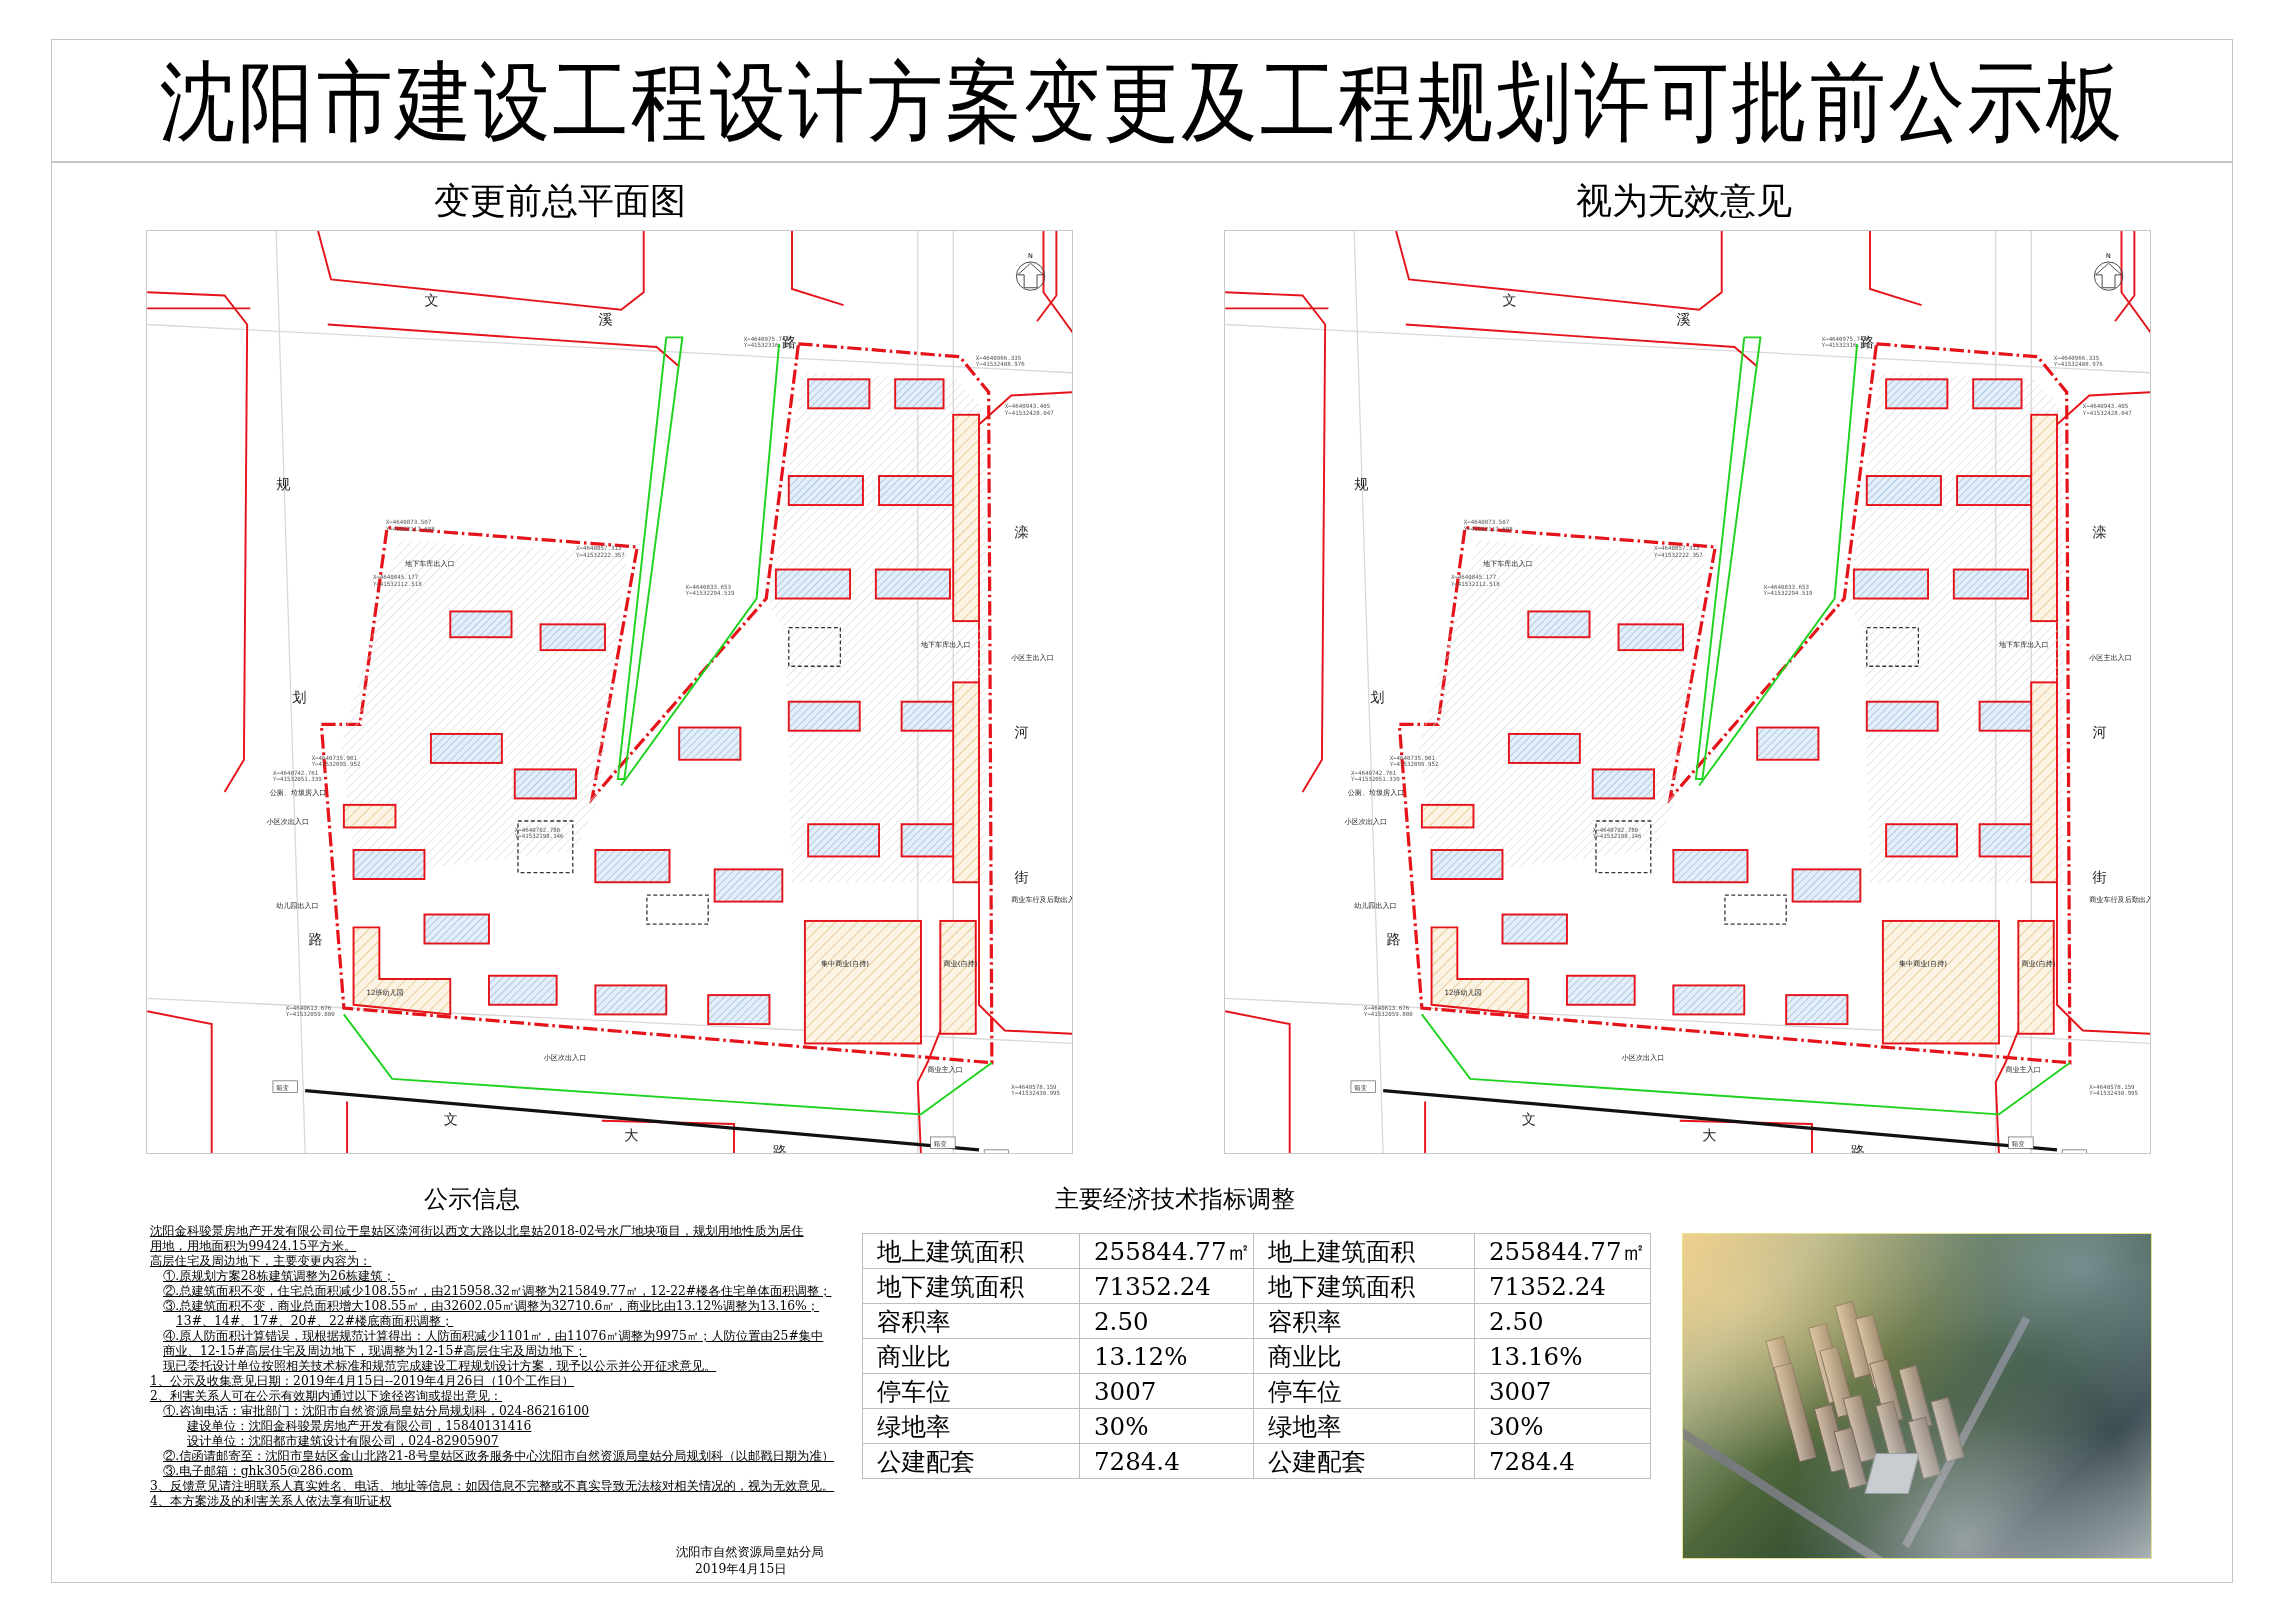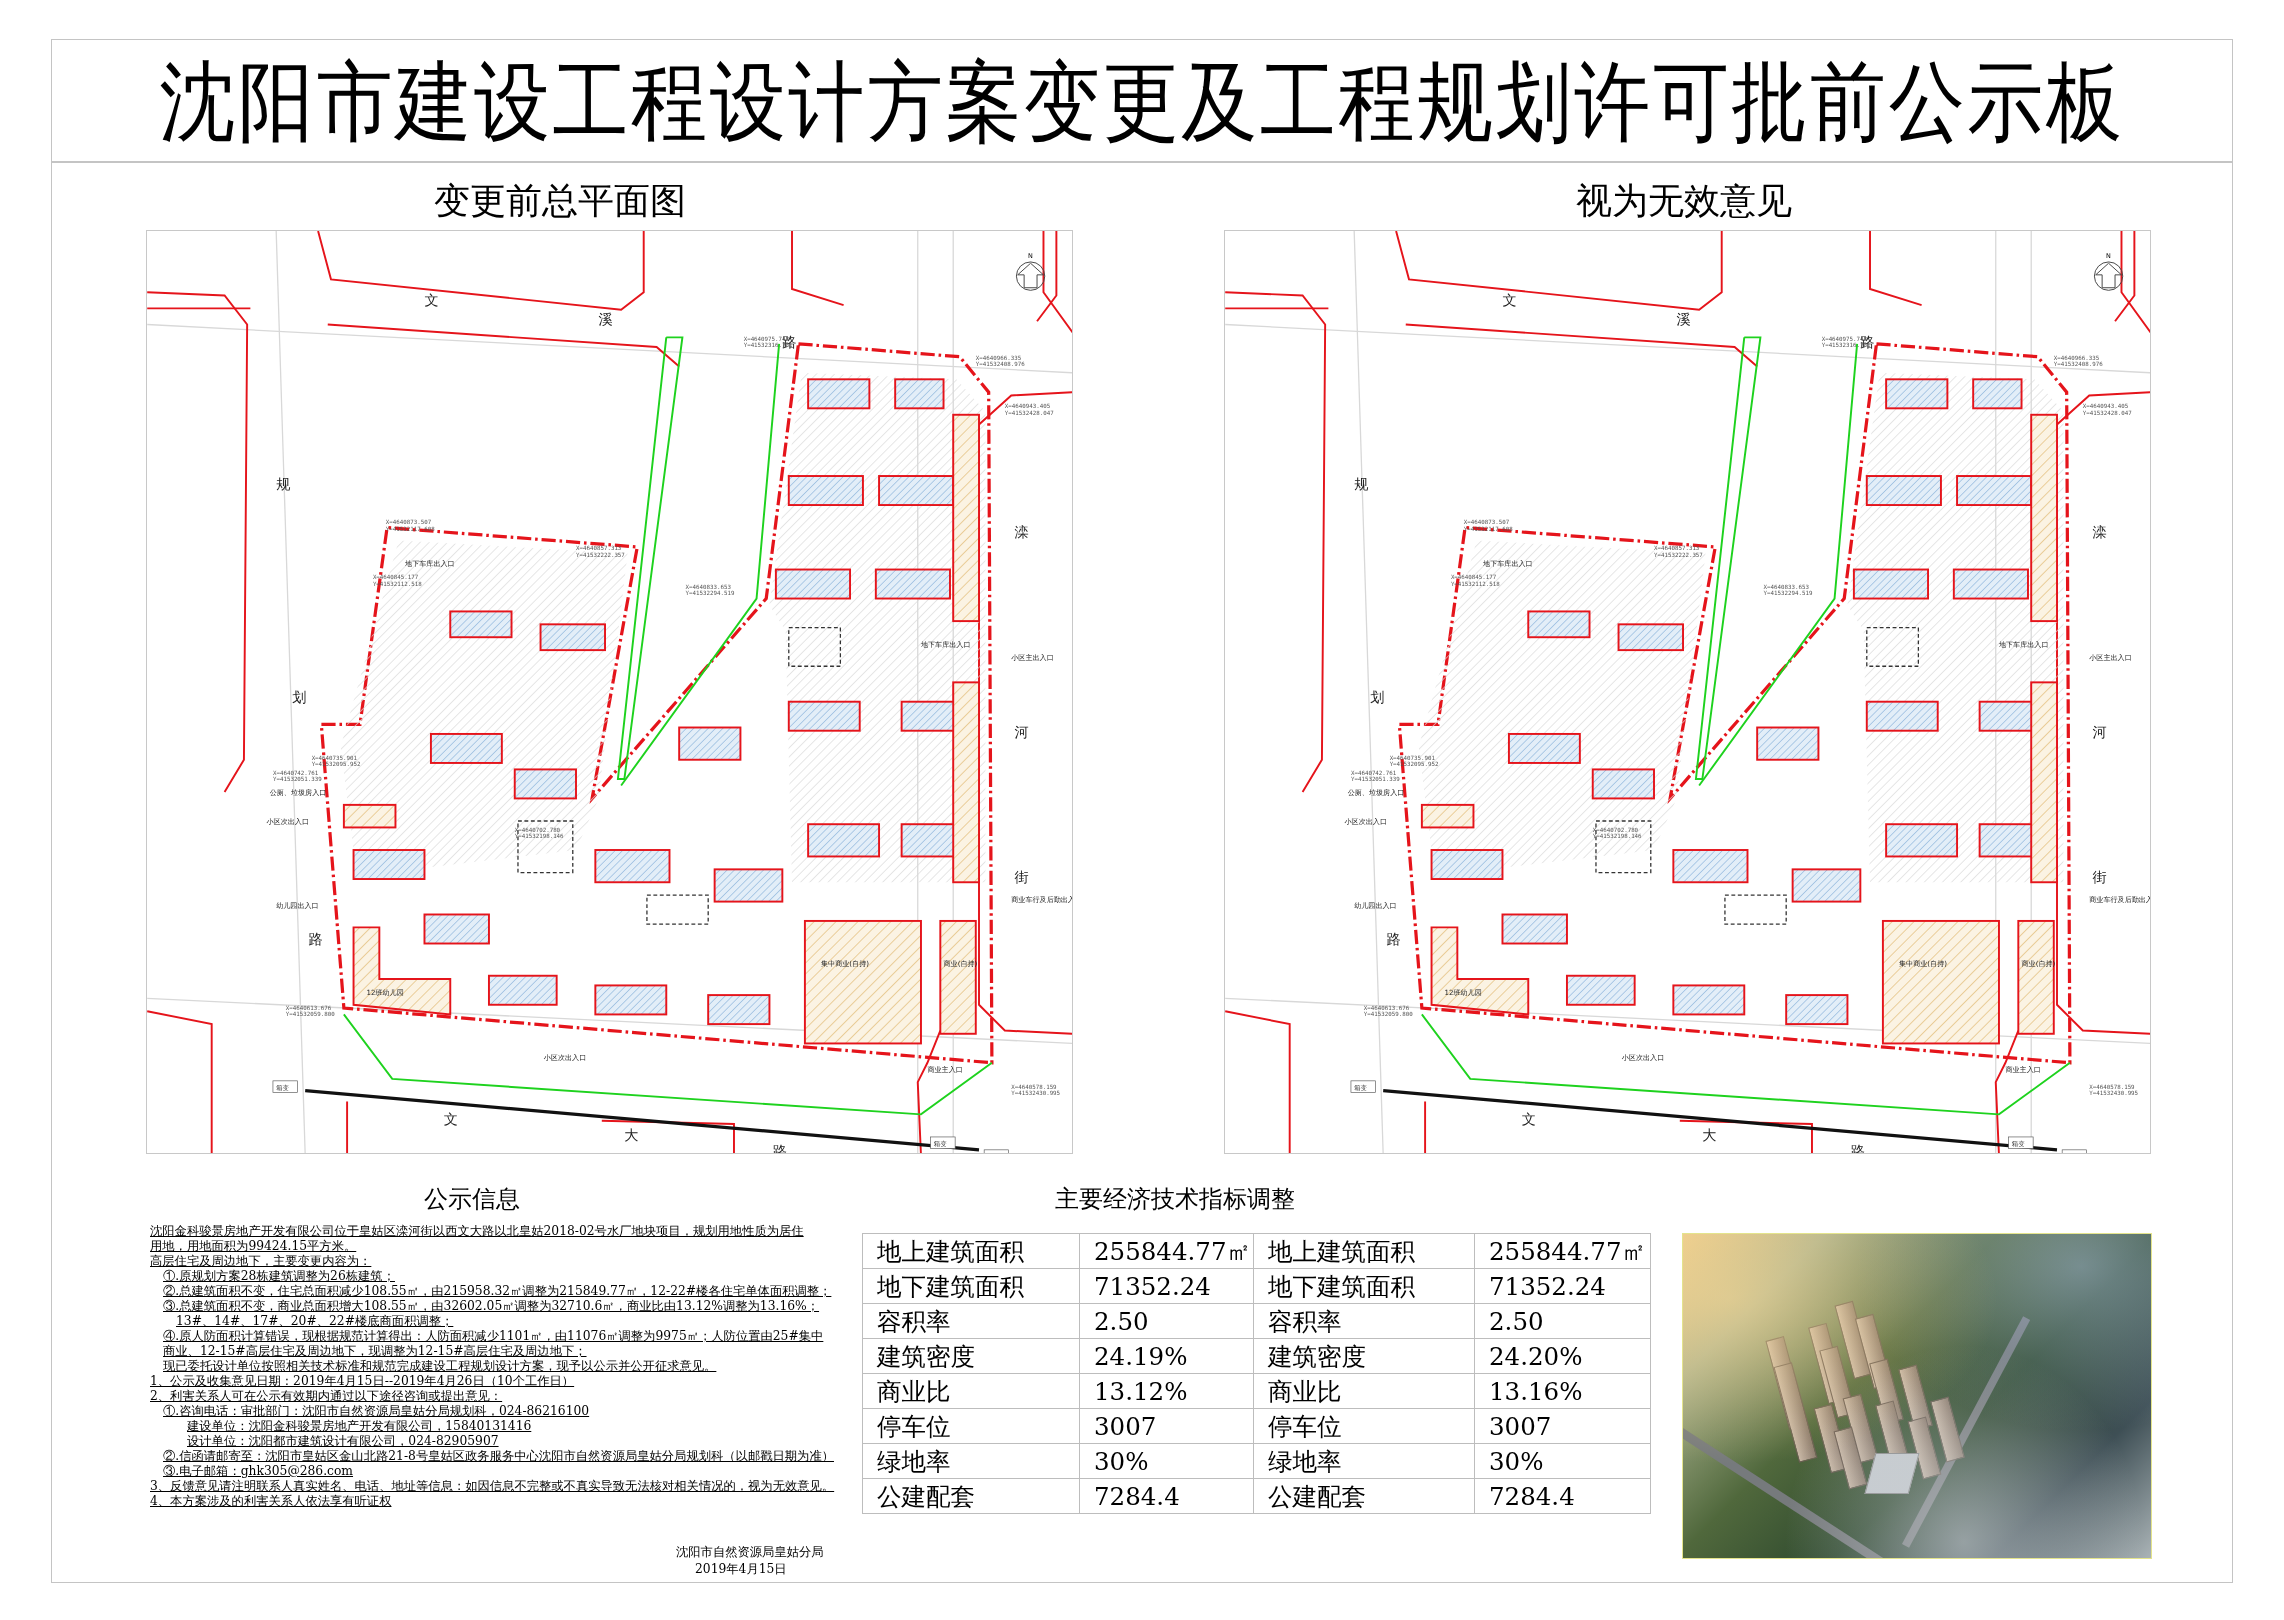--- a/index.html
+++ b/index.html
@@ -394,26 +394,20 @@
     <td>地下建筑面积</td>
     <td>71352.24</td>
   </tr>
   <tr>
     <td>容积率</td>
     <td>2.50</td>
     <td>容积率</td>
     <td>2.50</td>
   </tr>
   <tr>
-    <td>建筑密度</td>
-    <td>24.19%</td>
-    <td>建筑密度</td>
-    <td>24.20%</td>
-  </tr>
-  <tr>
     <td>商业比</td>
     <td>13.12%</td>
     <td>商业比</td>
     <td>13.16%</td>
   </tr>
   <tr>
     <td>停车位</td>
     <td>3007</td>
     <td>停车位</td>
     <td>3007</td>

